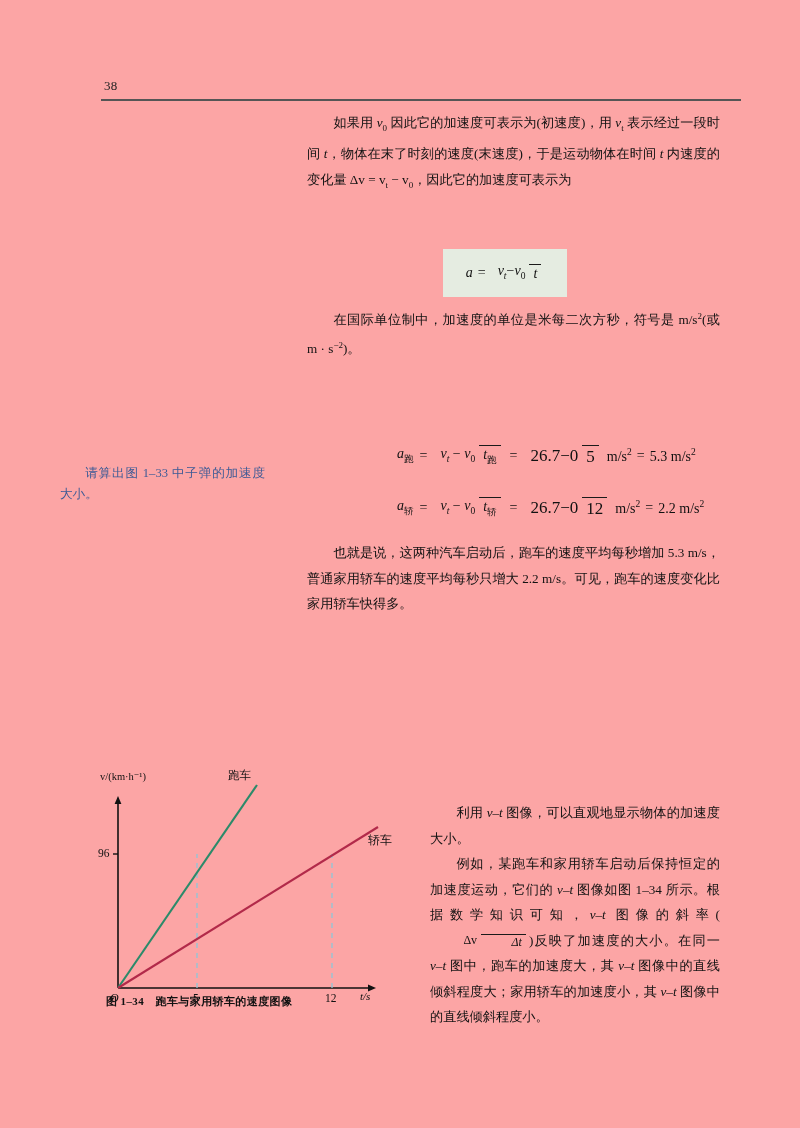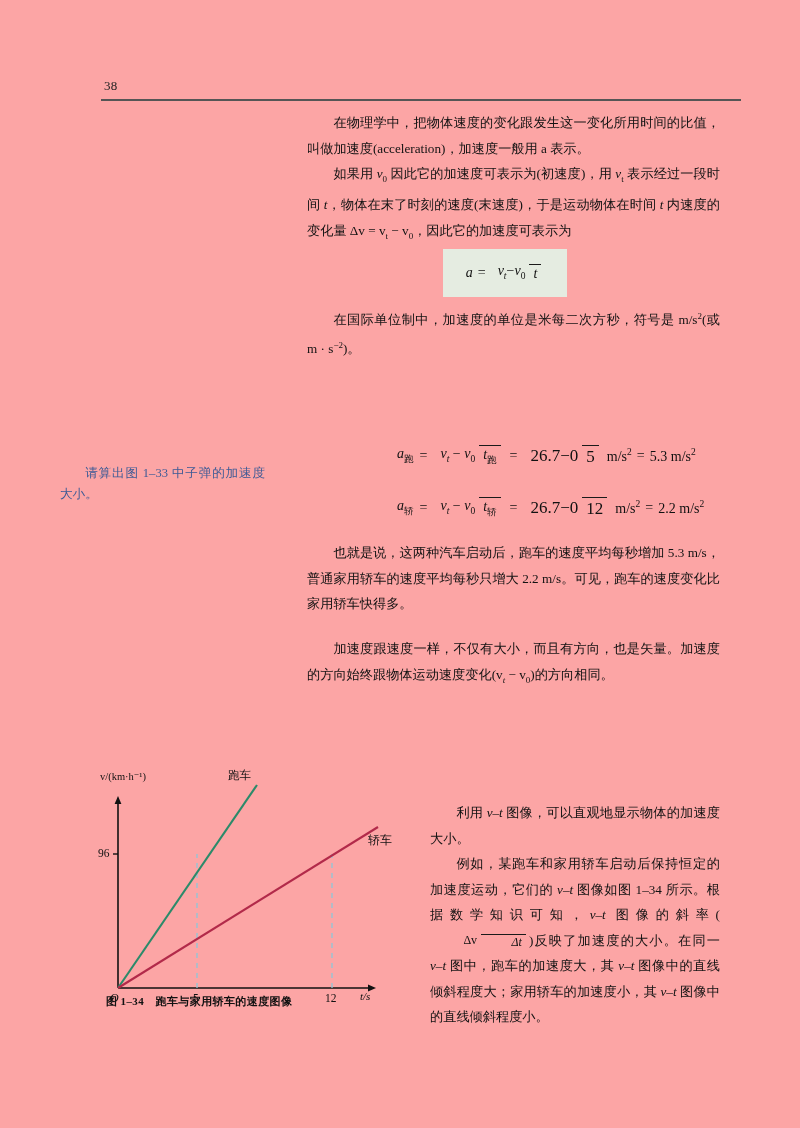--- a/index.html
+++ b/index.html
@@ -130,21 +130,20 @@
 </style>
 </head>
 <body>
 
 <div id="page">
 
   <div id="page-number">38</div>
   <div id="header-rule"></div>
 
   <div class="body-col" style="top:110px;">
-    <p>在物理学中，把物体速度的变化跟发生这一变化所用时间的比值，叫做加速度(acceleration)，加速度一般用 a 表示。</p>
     <p>
       <span>如果用 </span><span class="it"><span>v</span><sub>0</sub></span><span> 因此它的加速度可表示为(初速度)，用 </span><span class="it"><span>v</span><sub>t</sub></span><span> 表示经过一段时间 </span><span class="it">t</span><span>，物体在末了时刻的速度(末速度)，于是运动物体在时间 </span><span class="it">t</span><span> 内速度的变化量 Δv = v</span><sub>t</sub><span> − v</span><sub>0</sub><span>，因此它的加速度可表示为</span>
     </p>
   </div>
 
   <div class="formula-box" style="left:443px; top:249px; width:124px; height:48px;">
     <span class="eqline" style="position:static;">
       <span class="it">a</span>
       <span style="padding:0 5px;">=</span>
       <span class="frac">
@@ -198,23 +197,20 @@
     <span style="padding-left:5px;"><span>m/s</span><sup>2</sup></span>
     <span style="padding:0 5px;">=</span>
     <span><span>2.2 m/s</span><sup>2</sup></span>
   </div>
 
   <div class="body-col" style="top:540px;">
     <p>也就是说，这两种汽车启动后，跑车的速度平均每秒增加 5.3 m/s，普通家用轿车的速度平均每秒只增大 2.2 m/s。可见，跑车的速度变化比家用轿车快得多。</p>
   </div>
 
   <div class="body-col" style="top:636px;">
-    <p>
-      <span>加速度跟速度一样，不仅有大小，而且有方向，也是矢量。加速度的方向始终跟物体运动速度变化(v</span><sub class="it">t</sub><span> − v</span><sub>0</sub><span>)的方向相同。</span>
-    </p>
   </div>
 
   <div class="body-col" style="left:430px; width:290px; top:800px;">
     <p>
       <span>利用 </span><span class="it">v–t</span><span> 图像，可以直观地显示物体的加速度大小。</span>
     </p>
     <p>
       <span>例如，某跑车和家用轿车启动后保持恒定的加速度运动，它们的 </span><span class="it">v–t</span><span> 图像如图 1–34 所示。根据数学知识可知，</span><span class="it">v–t</span><span> 图像的斜率(</span><span class="frac" style="font-size:12px;">
           <span class="num">Δv</span>
           <span class="den it">Δt</span>

